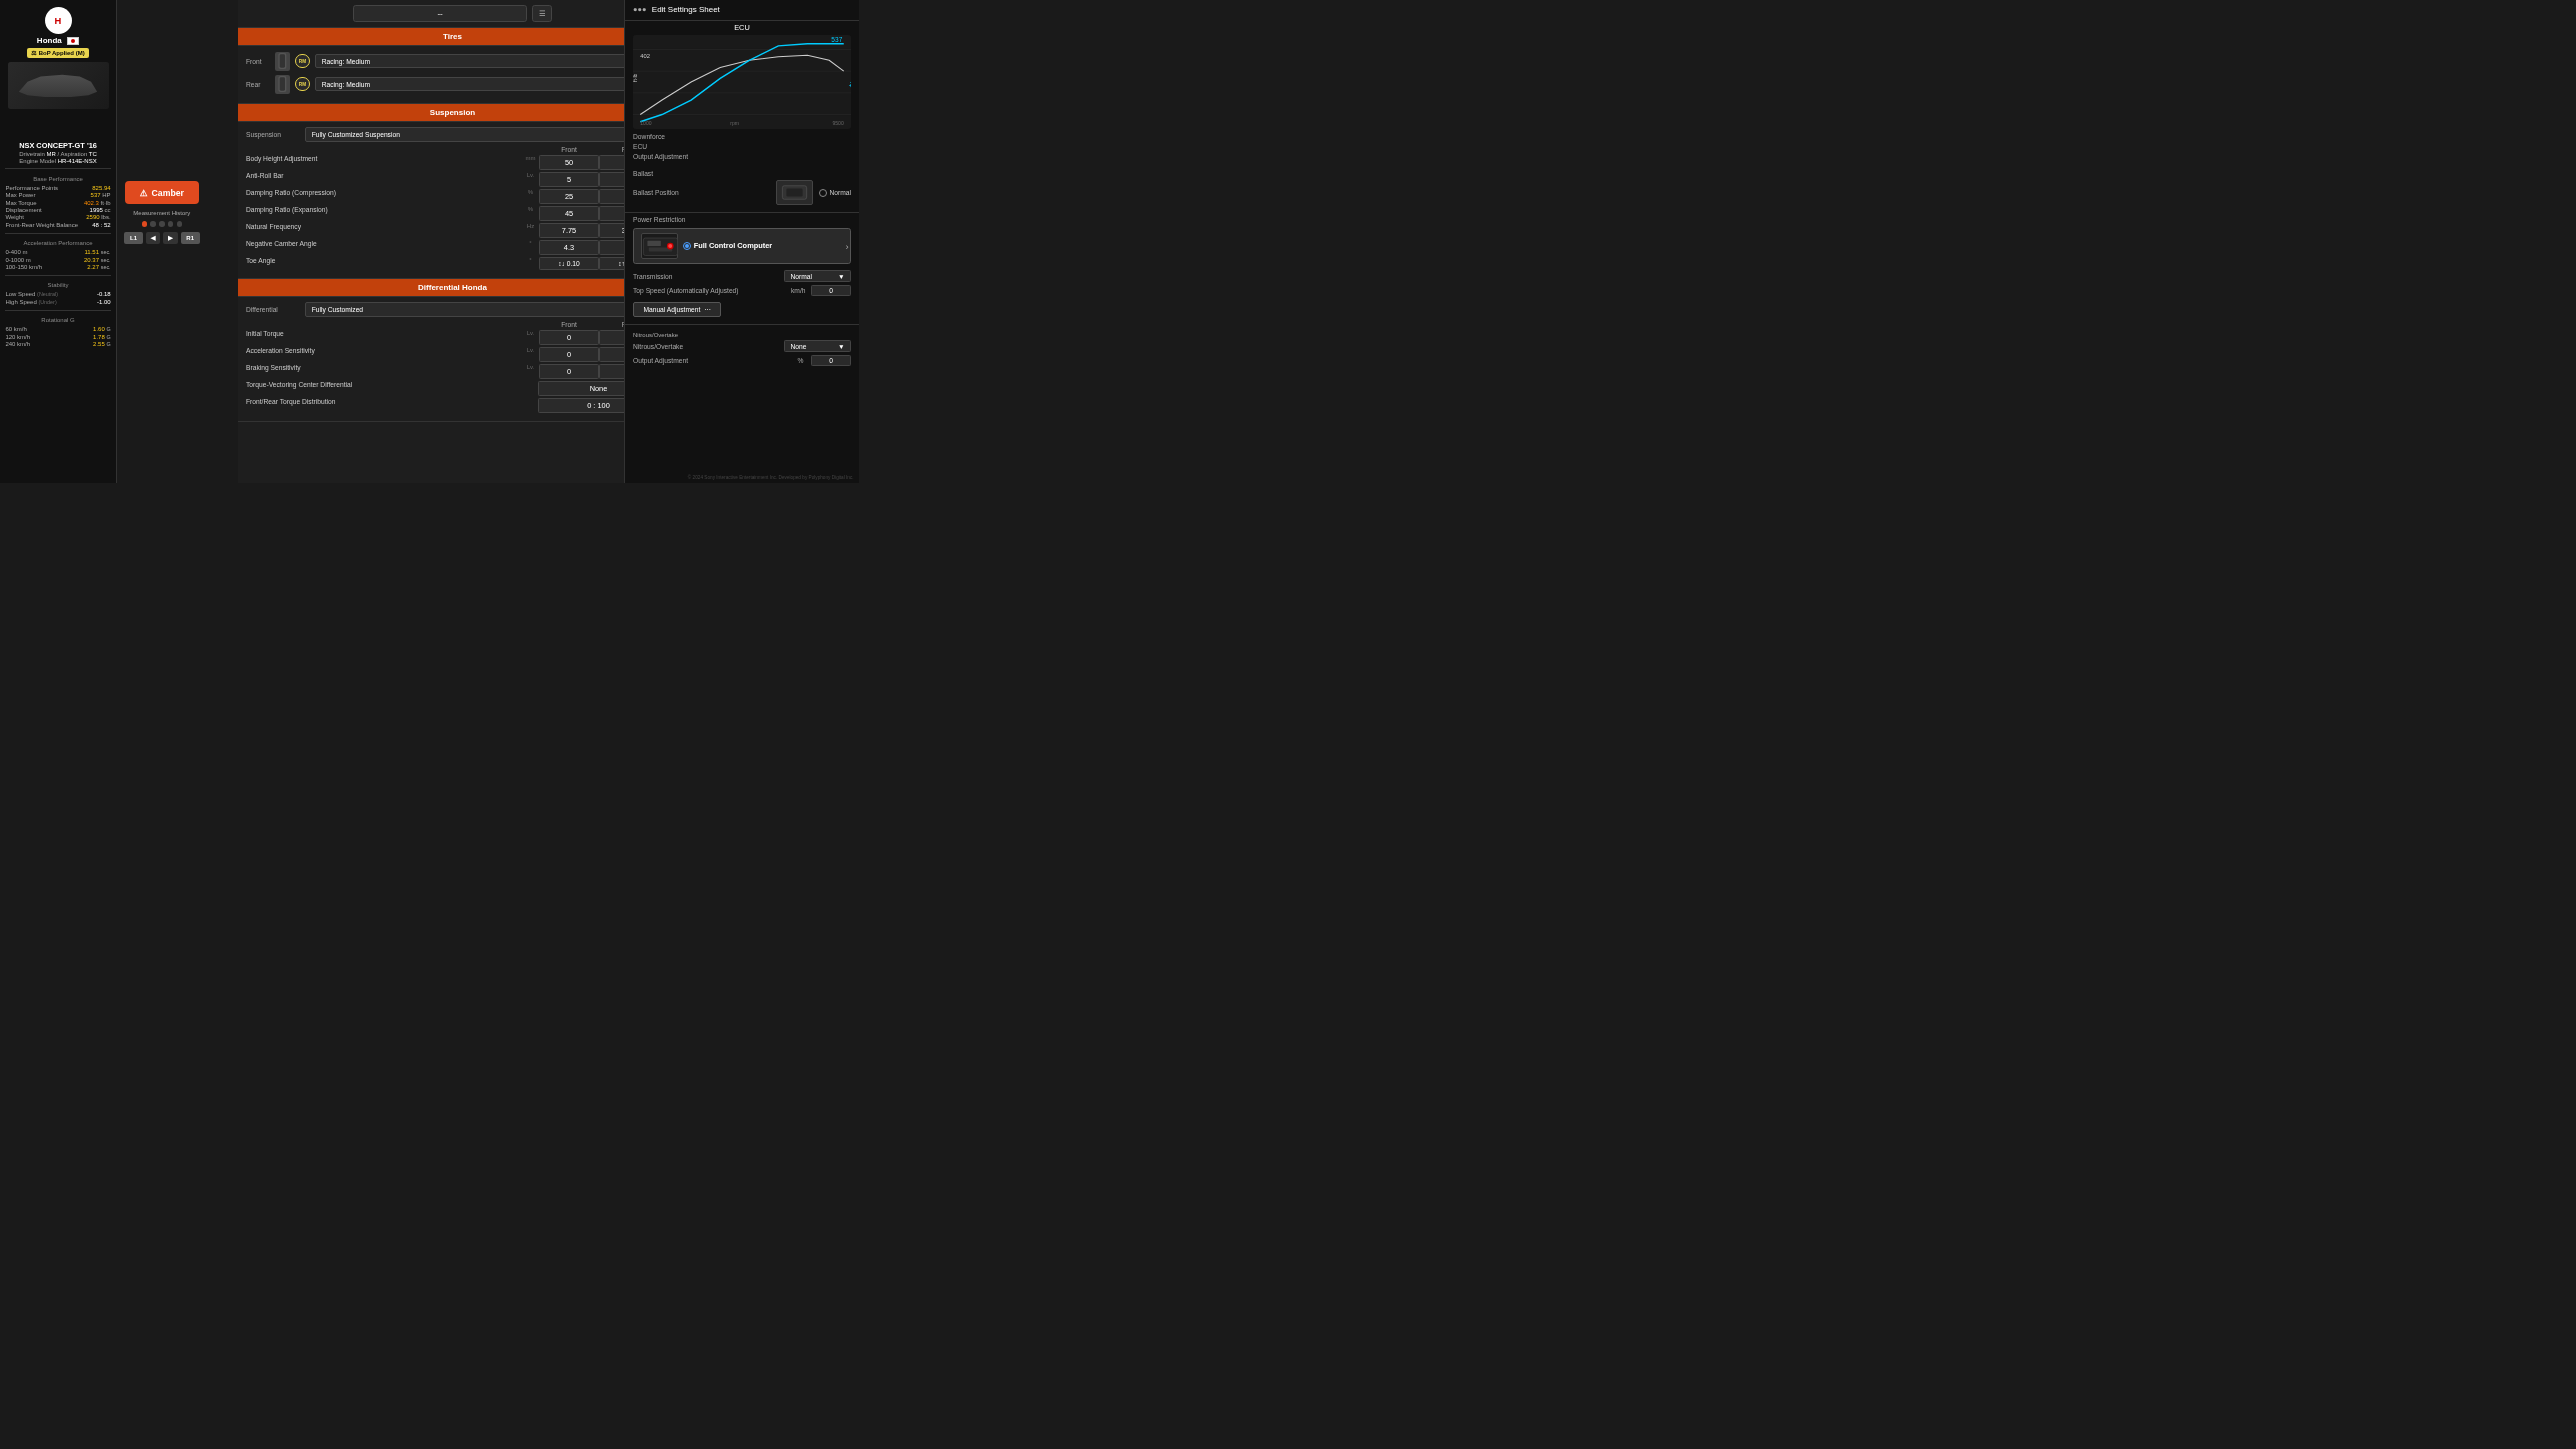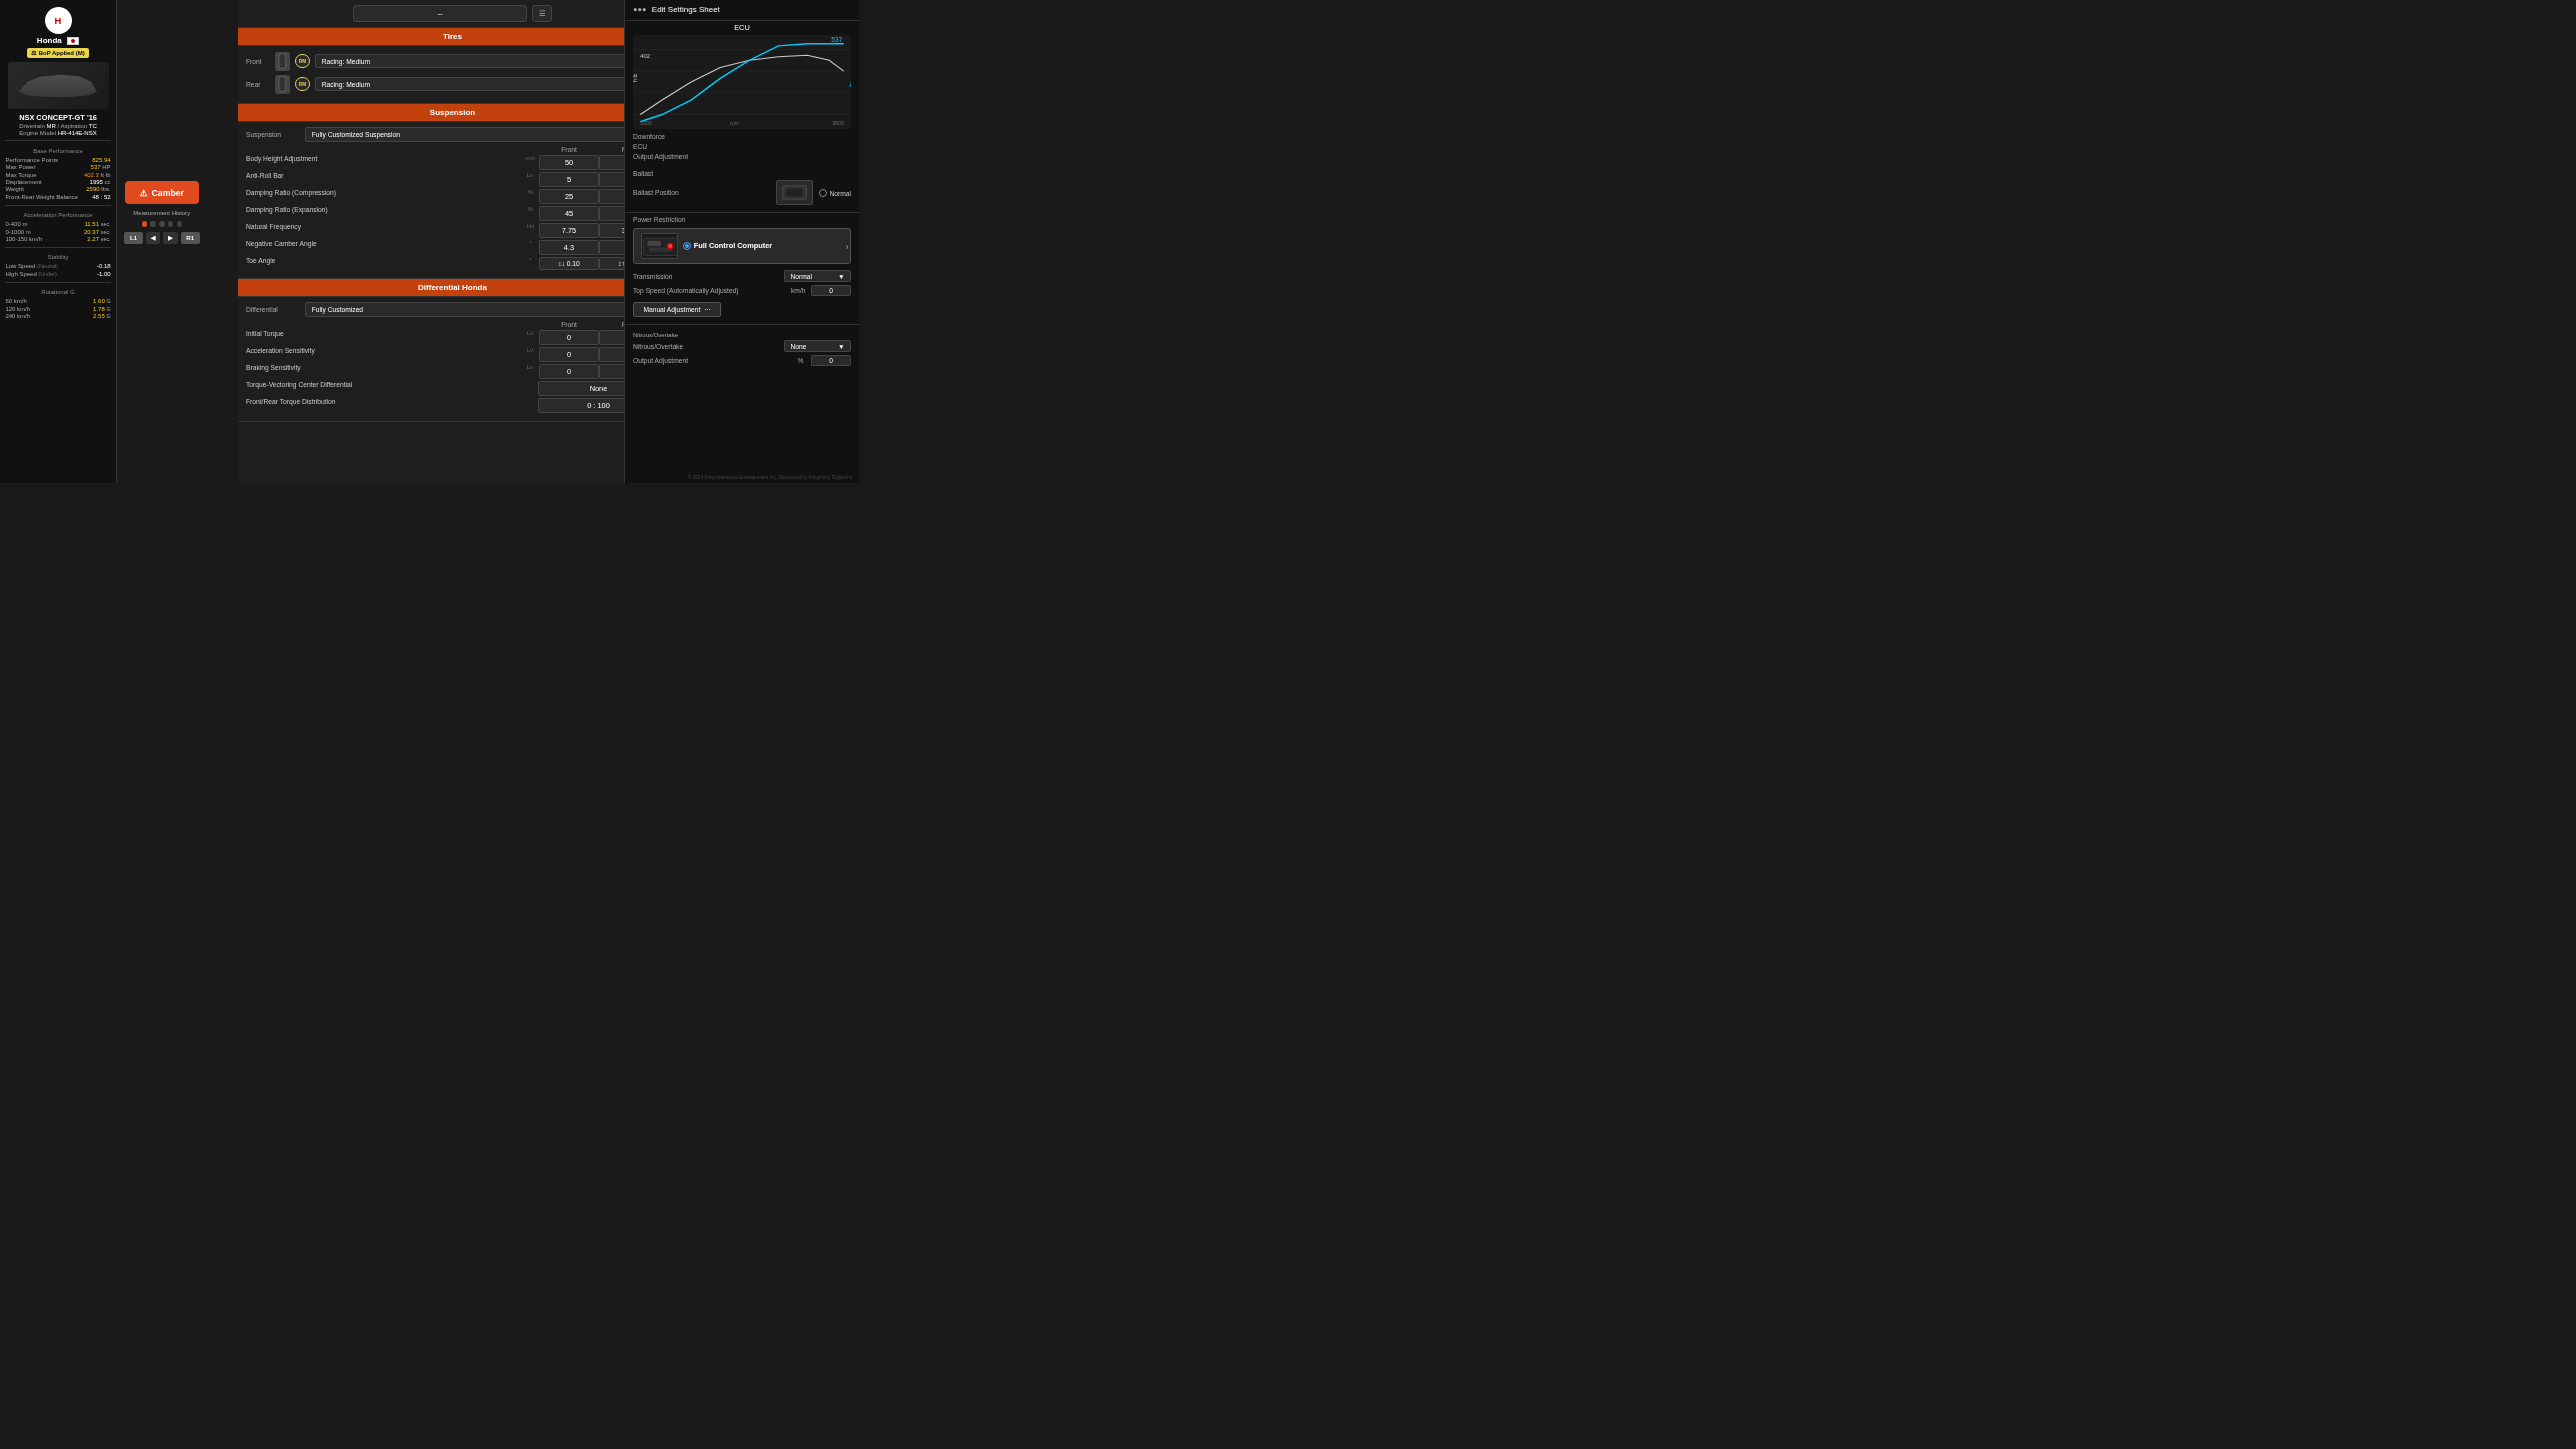--- a/index.html
+++ b/index.html
@@ -69,21 +69,21 @@
       display: flex; align-items: center; justify-content: center;
       margin-bottom: 4px;
       overflow: hidden;
       position: relative;
     }
     .car-silhouette {
       width: 87px; height: 34px;
       background: linear-gradient(180deg, #555 0%, #333 100%);
       clip-path: polygon(5% 70%, 15% 40%, 30% 25%, 55% 20%, 75% 25%, 88% 40%, 95% 70%, 85% 80%, 65% 85%, 35% 85%, 15% 80%);
     }
-    .car-name { font-size: 7.4px; font-weight: bold; color: #fff; margin-bottom: 1.3px; }
+    .car-name { font-size: 7.4px; font-weight: bold; color: #fff; margin-bottom: 1.3px; margin-top: 28px; }
     .car-specs { font-size: 6px; color: #aaa; margin-bottom: 0.7px; }
     .car-specs span { color: #fff; }
     .divider { width: 100%; height: 0.7px; background: #333; margin: 4px 0; }
     .section-title { font-size: 6px; color: #888; text-align: center; margin: 2.7px 0; width: 100%; }
     .stat-row {
       display: flex; justify-content: space-between; width: 100%; padding: 0.7px 0;
       font-size: 6px;
     }
     .stat-label { color: #aaa; }
     .stat-value { color: #fff; }
@@ -244,21 +244,21 @@
     }
 
     
     .ballast-section { padding: 4px 8px; border-bottom: 0.7px solid #333; }
     .ballast-row { display: flex; align-items: center; gap: 5.4px; margin-bottom: 2.7px; }
     .ballast-img {
       width: 37px; height: 25.5px; background: #2a2a2a; border-radius: 2px;
       display: flex; align-items: center; justify-content: center;
       border: 0.7px solid #444;
     }
-    .radio-option { display: flex; align-items: flex-end; gap: 2.7px; font-size: 6.7px; color: #ccc; }
+    .radio-option { display: flex; align-items: center; gap: 2.7px; font-size: 6.7px; color: #ccc; }
     .radio-circle {
       width: 8px; height: 8px; border-radius: 50%; border: 1.3px solid #888;
       display: flex; align-items: center; justify-content: center;
     }
     .radio-circle.selected { border-color: #4a9eff; }
     .radio-dot { width: 4px; height: 4px; border-radius: 50%; background: #4a9eff; }
 
     
     .power-restrict-row {
       background: #2a2a2a; border: 0.7px solid #555; border-radius: 2.7px;

